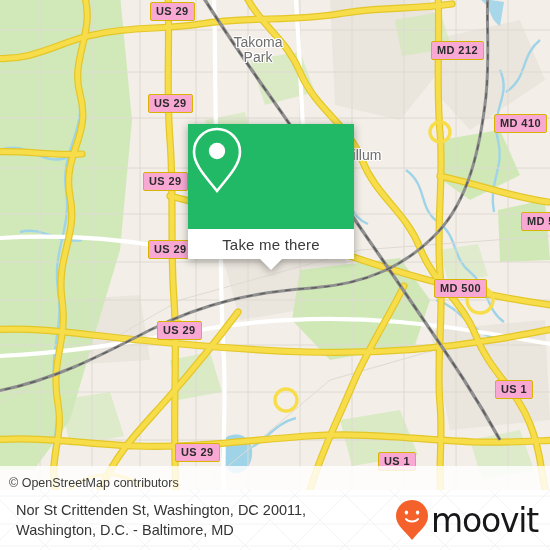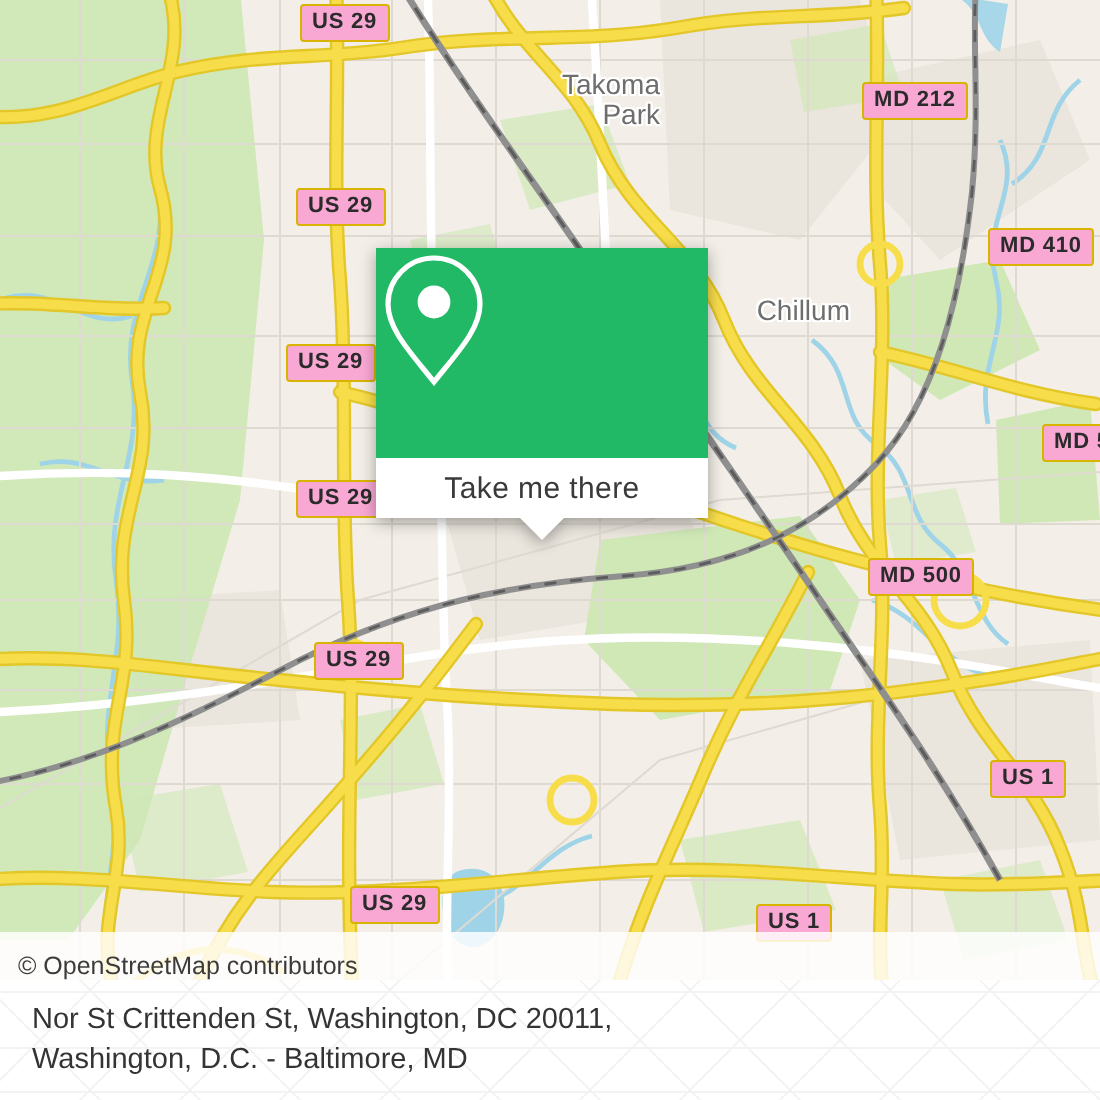--- a/index.html
+++ b/index.html
@@ -28,29 +28,28 @@
     padding:2.5px 5px 3.5px 5px;
     white-space:nowrap;
     font-family:"Liberation Sans",sans-serif;
   }
   
   .placelabel{
     position:absolute;
     color:#6e6e6e;
     font-size:14px;
     line-height:15px;
-    text-align:right;
+    text-align:center;
     white-space:pre;
     text-shadow:
       1.2px 0 0 rgba(255,255,255,.95),-1.2px 0 0 rgba(255,255,255,.95),
       0 1.2px 0 rgba(255,255,255,.95),0 -1.2px 0 rgba(255,255,255,.95),
       .9px .9px 0 rgba(255,255,255,.95),-.9px -.9px 0 rgba(255,255,255,.95),
       .9px -.9px 0 rgba(255,255,255,.95),-.9px .9px 0 rgba(255,255,255,.95);
     font-family:"Liberation Sans",sans-serif;
-    padding-left:27px;
   }
 
   
   .callout{
     position:absolute;left:188px;top:124px;width:166px;
     filter:drop-shadow(0 2px 4px rgba(0,0,0,.35));
   }
   .callout-top{
     height:105px;background:#21b965;
     display:flex;align-items:center;justify-content:center;
@@ -278,16 +277,25 @@
         <path d="M-20,-10 L60,70 M30,-10 L110,70 M80,-10 L160,70 M130,-10 L210,70
                  M180,-10 L260,70 M230,-10 L310,70 M280,-10 L360,70 M330,-10 L410,70
                  M380,-10 L460,70 M430,-10 L510,70 M480,-10 L560,70"></path>
         <path d="M0,6 H550 M0,34 H550 M0,56 H550"></path>
       </g>
     </svg>
 
     <div class="footer-inner">
       <div class="footer-title">Nor St Crittenden St, Washington, DC 20011,
 Washington, D.C. - Baltimore, MD</div>
+      <div class="brand">
+        <svg width="34" height="42" viewBox="0 0 34 42">
+          <path d="M17 1 C8.2 1 1 8.2 1 17 C1 26 9 31 17 41 C25 31 33 26 33 17 C33 8.2 25.8 1 17 1 Z" fill="#f4612a"></path>
+          <ellipse cx="11.4" cy="13.6" rx="1.7" ry="2.1" fill="#ffffff"></ellipse>
+          <ellipse cx="22.6" cy="13.6" rx="1.7" ry="2.1" fill="#ffffff"></ellipse>
+          <path d="M11 20 C13.4 23.4 20.6 23.4 23 20" fill="none" stroke="#ffffff" stroke-width="2.1" stroke-linecap="round"></path>
+        </svg>
+        <span class="brand-word">moovit</span>
+      </div>
     </div>
   </div>
 
 </div>
 
 </body></html>

